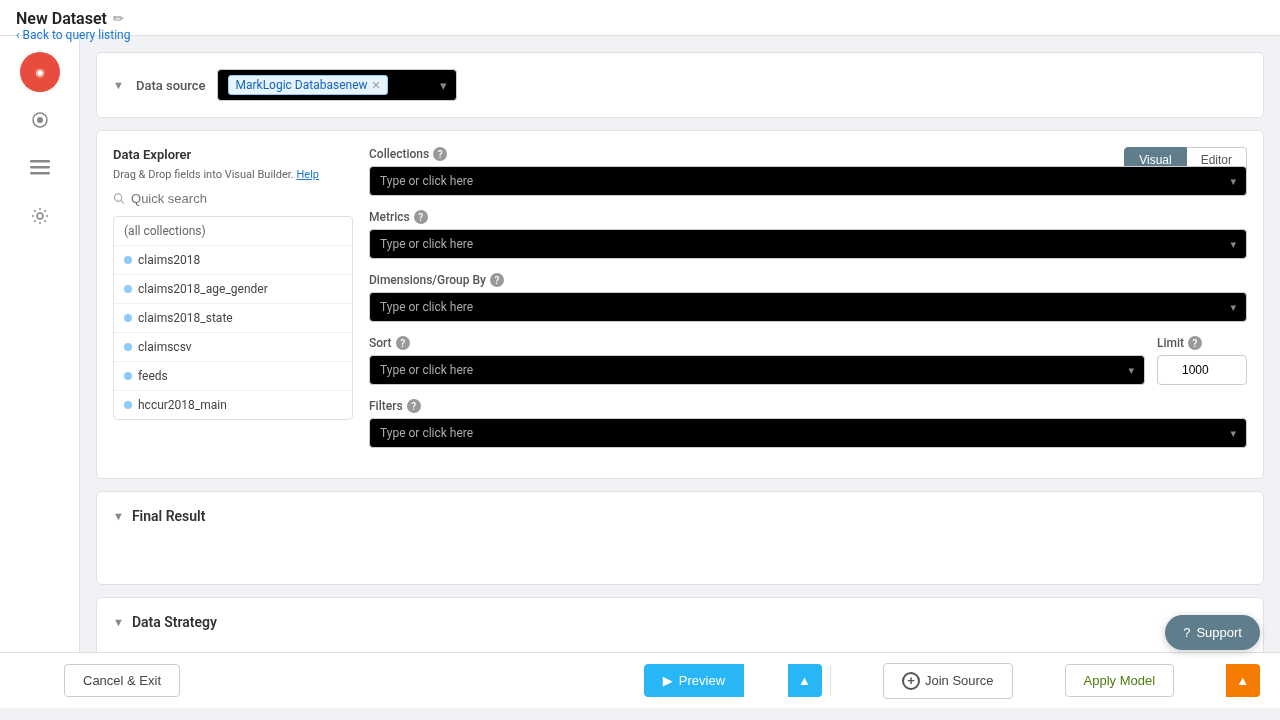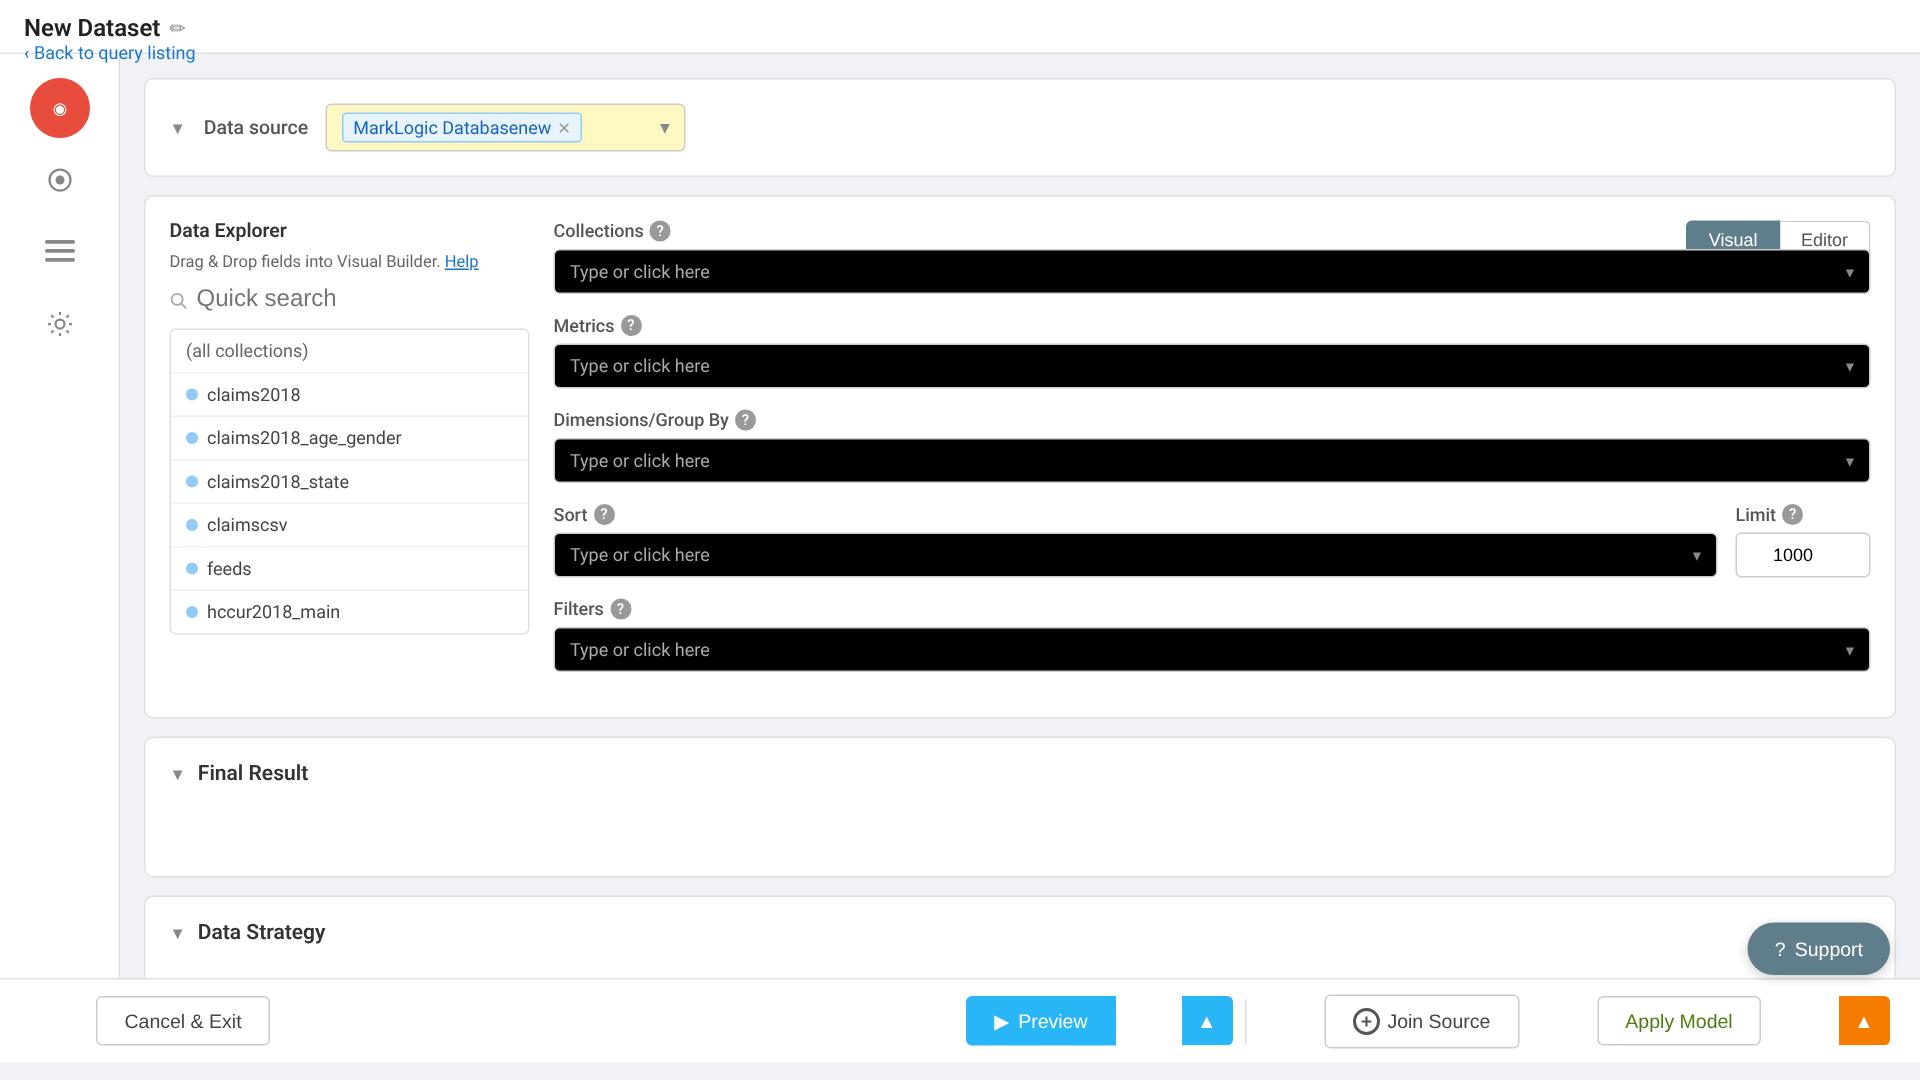--- a/index.html
+++ b/index.html
@@ -105,21 +105,21 @@
       font-weight: 500;
       color: #555;
       white-space: nowrap;
     }
     .datasource-select {
       display: flex;
       align-items: center;
       border: 1px solid #ccc;
       border-radius: 4px;
       padding: 5px 10px;
-      background: #fef9c3;
+      background: #000000;
       cursor: pointer;
       min-width: 240px;
       gap: 20px;
     }
     .datasource-tag {
       background: #e8f4fd;
       border: 1px solid #90caf9;
       border-radius: 3px;
       padding: 2px 6px;
       font-size: 12px;
@@ -153,21 +153,21 @@
     .drag-hint a { color: #1976d2; }
     .quick-search {
       display: flex;
       align-items: center;
       gap: 6px;
       margin-bottom: 10px;
     }
     .quick-search input {
       border: none;
       outline: none;
-      font-size: 16px;
+      font-size: 13px;
       color: #999;
       background: transparent;
       width: 100%;
     }
     .collection-list {
       list-style: none;
       border: 1px solid #e0e0e0;
       border-radius: 4px;
       overflow: hidden;
     }

